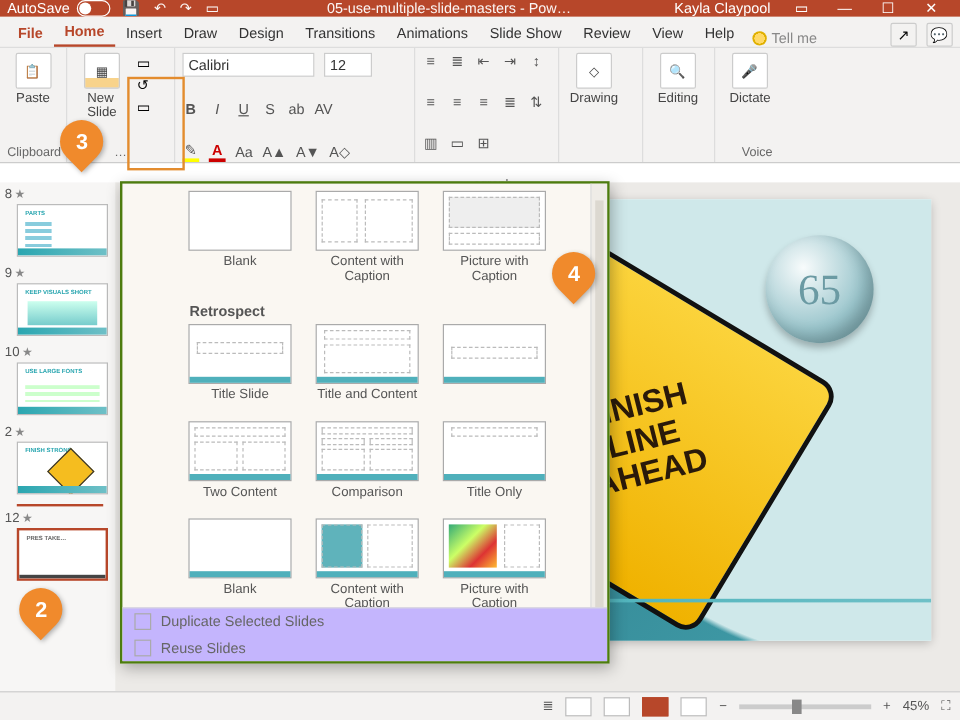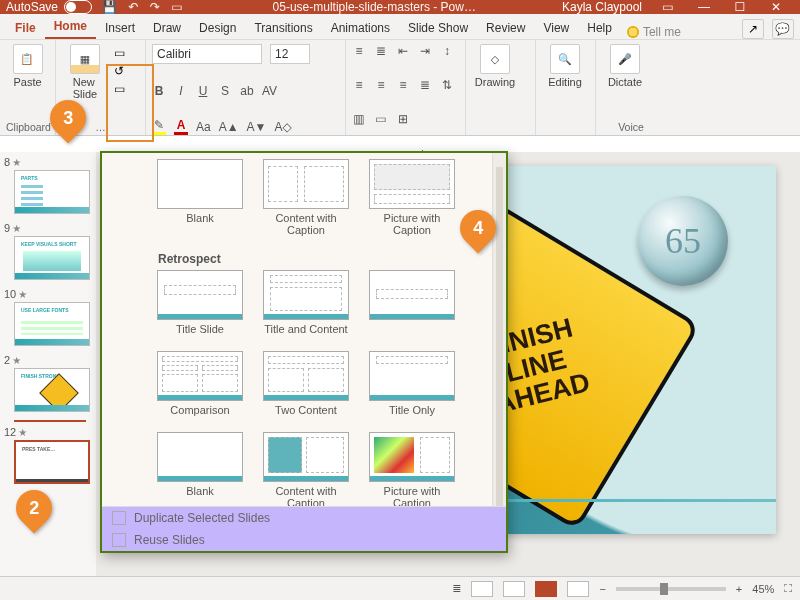--- a/index.html
+++ b/index.html
@@ -360,37 +360,37 @@
       <div class="layout-item">
           <div class="thumbl">
             <div class="ph" style="left:6px;right:6px;top:18px;height:10px"></div>
             <div class="bar"></div>
           </div>
         </div>
     </div>
     <div class="layout-row">
       <div class="layout-item">
           <div class="thumbl">
+            <div class="ph" style="left:4px;top:4px;right:4px;height:8px"></div>
+            <div class="ph" style="left:4px;top:16px;width:36px;bottom:8px"></div>
+            <div class="ph" style="right:4px;top:16px;width:36px;bottom:8px"></div>
+            <div class="bar"></div>
+          </div>
+          <div class="caption">Two Content</div>
+        </div>
+      <div class="layout-item">
+          <div class="thumbl">
             <div class="ph" style="left:4px;top:4px;right:4px;height:6px"></div>
             <div class="ph" style="left:4px;top:13px;width:36px;height:6px"></div>
             <div class="ph" style="right:4px;top:13px;width:36px;height:6px"></div>
             <div class="ph" style="left:4px;top:22px;width:36px;bottom:8px"></div>
             <div class="ph" style="right:4px;top:22px;width:36px;bottom:8px"></div>
             <div class="bar"></div>
           </div>
           <div class="caption">Comparison</div>
-        </div>
-      <div class="layout-item">
-          <div class="thumbl">
-            <div class="ph" style="left:4px;top:4px;right:4px;height:8px"></div>
-            <div class="ph" style="left:4px;top:16px;width:36px;bottom:8px"></div>
-            <div class="ph" style="right:4px;top:16px;width:36px;bottom:8px"></div>
-            <div class="bar"></div>
-          </div>
-          <div class="caption">Two Content</div>
         </div>
       <div class="layout-item">
           <div class="thumbl">
             <div class="ph" style="left:6px;right:6px;top:4px;height:8px"></div>
             <div class="bar"></div>
           </div>
           <div class="caption">Title Only</div>
         </div>
     </div>
     <div class="layout-row">

